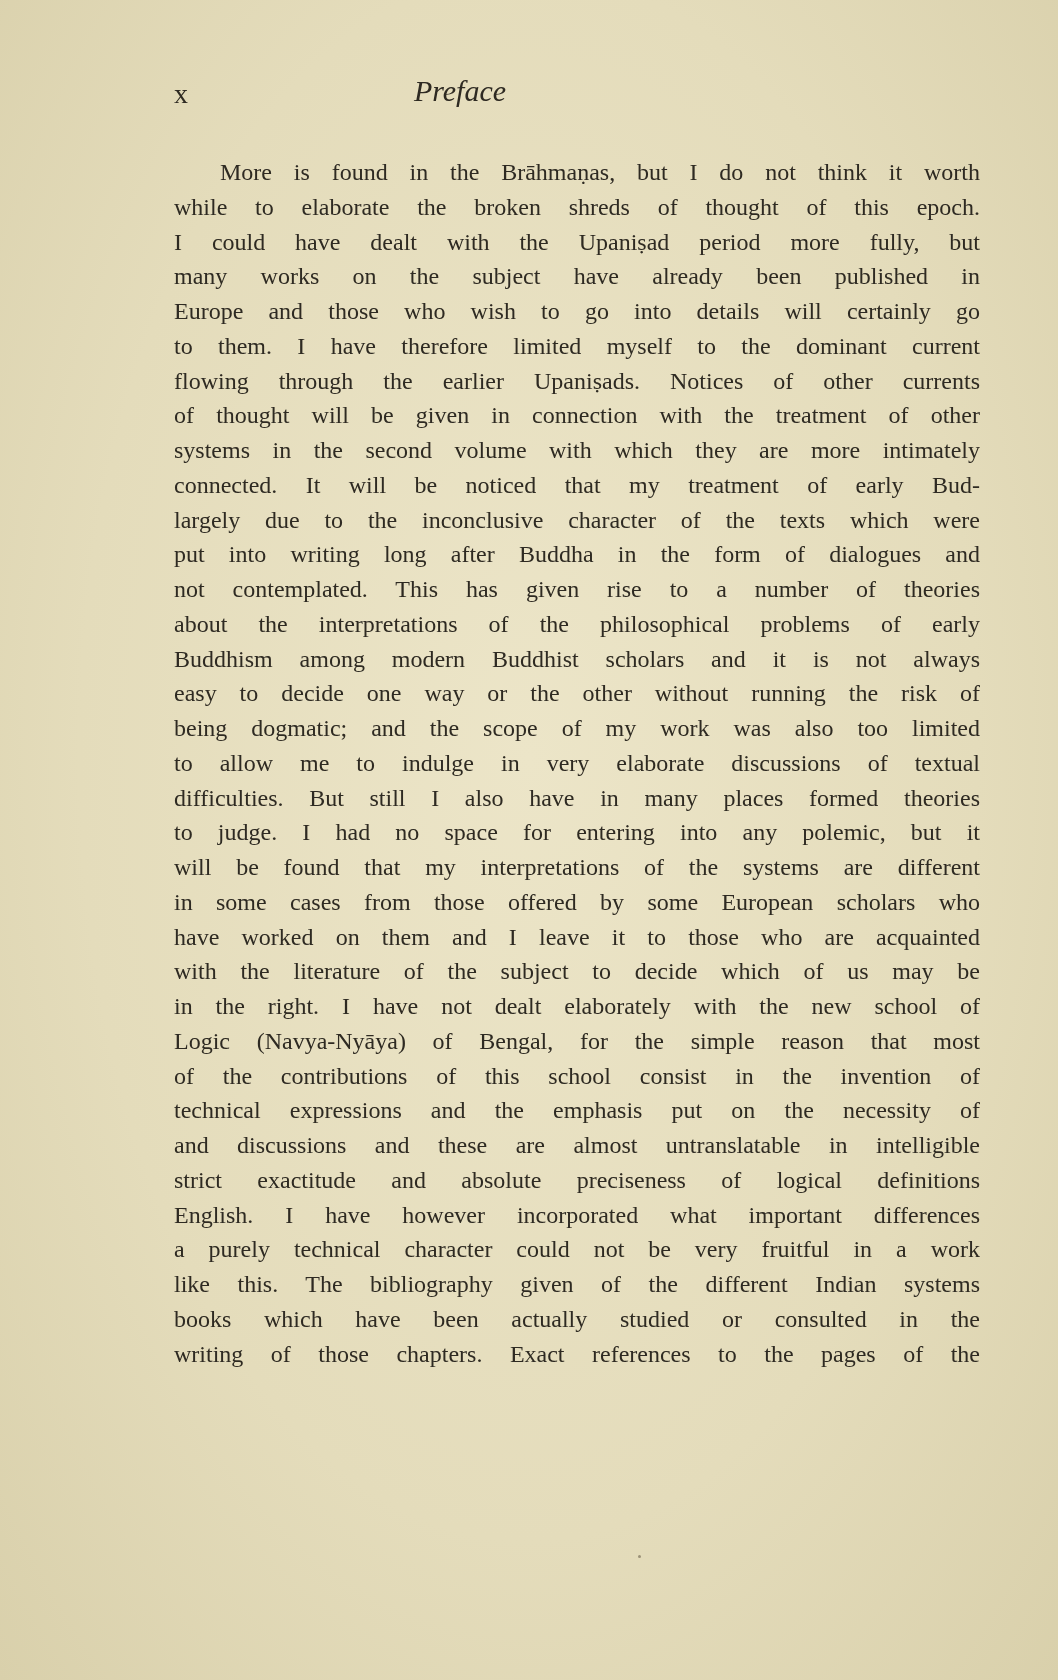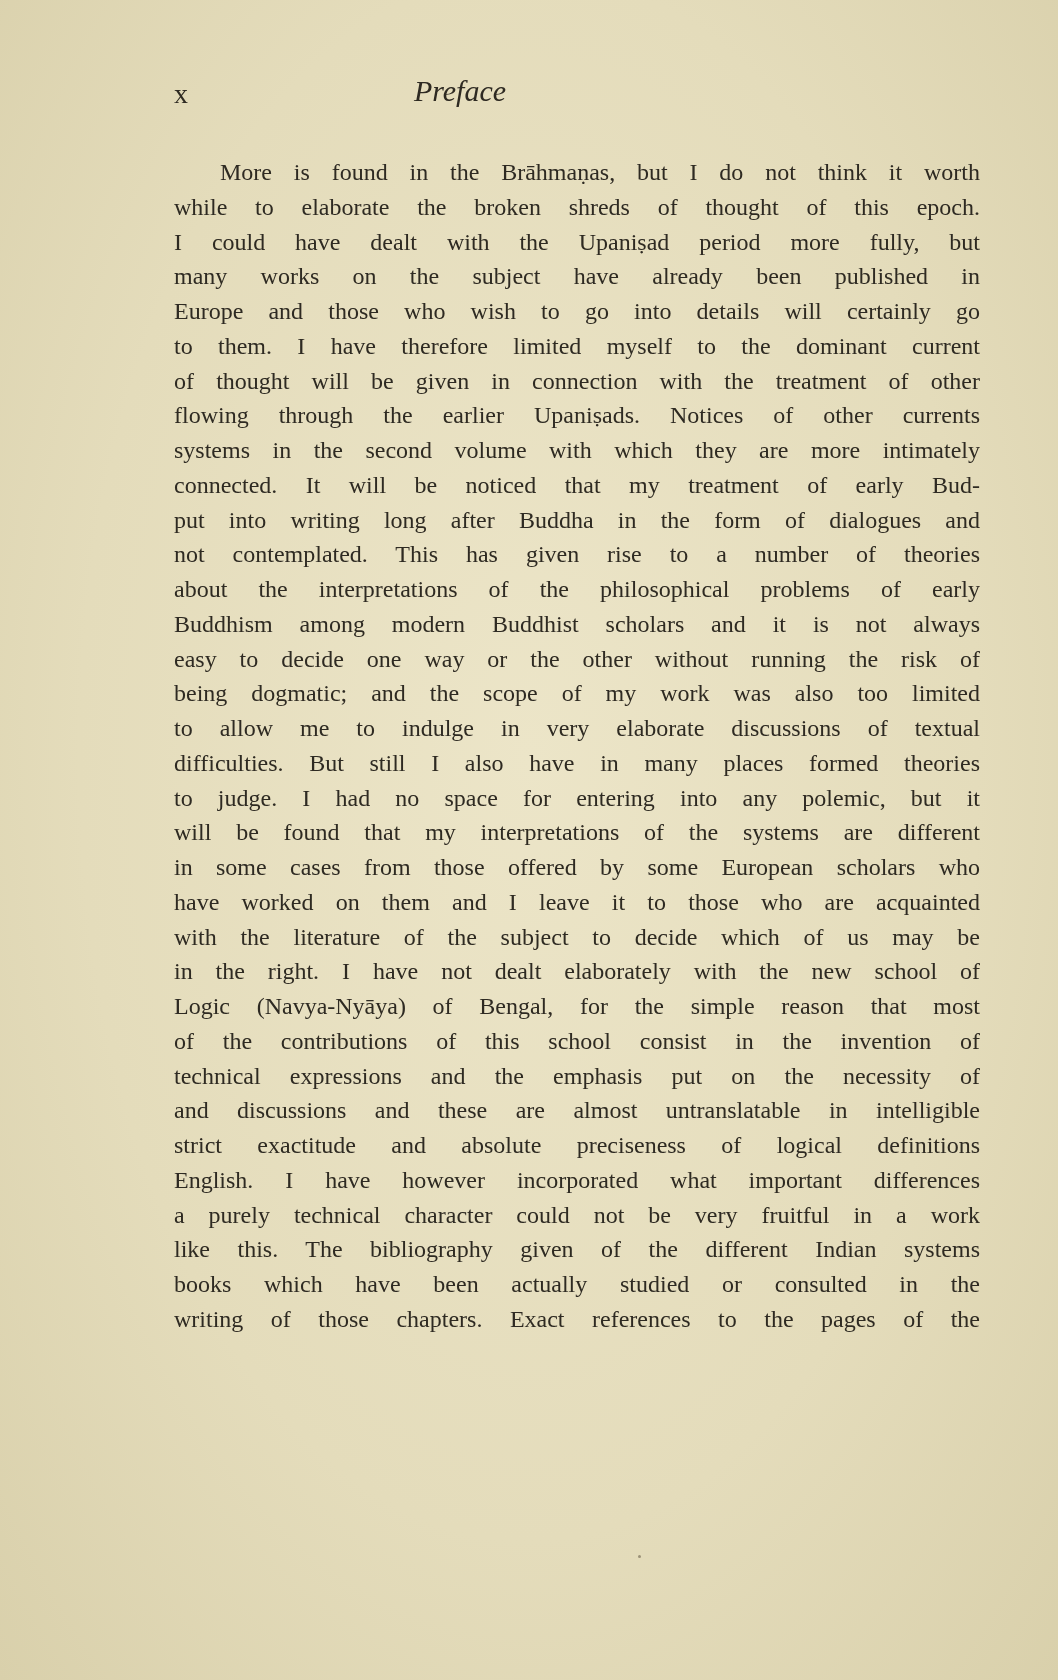--- a/index.html
+++ b/index.html
@@ -39,24 +39,25 @@
 <div class="page-number">x</div>
 <div class="running-head">Preface</div>
 
 <div class="body-text" id="body-text">
     <span class="line indent">More is found in the Brāhmaṇas, but I do not think it worth</span>
     <span class="line">while to elaborate the broken shreds of thought of this epoch.</span>
     <span class="line">I could have dealt with the Upaniṣad period more fully, but</span>
     <span class="line">many works on the subject have already been published in</span>
     <span class="line">Europe and those who wish to go into details will certainly go</span>
     <span class="line">to them. I have therefore limited myself to the dominant current</span>
+    <span class="line">flowing through the earlier Upaniṣads. Notices of other currents</span>
     <span class="line">of thought will be given in connection with the treatment of other</span>
-    <span class="line">flowing through the earlier Upaniṣads. Notices of other currents</span>
     <span class="line">systems in the second volume with which they are more intimately</span>
     <span class="line">connected. It will be noticed that my treatment of early Bud-</span>
+    <span class="line">largely due to the inconclusive character of the texts which were</span>
     <span class="line">put into writing long after Buddha in the form of dialogues and</span>
     <span class="line">not contemplated. This has given rise to a number of theories</span>
     <span class="line">about the interpretations of the philosophical problems of early</span>
     <span class="line">Buddhism among modern Buddhist scholars and it is not always</span>
     <span class="line">easy to decide one way or the other without running the risk of</span>
     <span class="line">being dogmatic; and the scope of my work was also too limited</span>
     <span class="line">to allow me to indulge in very elaborate discussions of textual</span>
     <span class="line">difficulties. But still I also have in many places formed theories</span>
     <span class="line">to judge. I had no space for entering into any polemic, but it</span>
     <span class="line">will be found that my interpretations of the systems are different</span>

